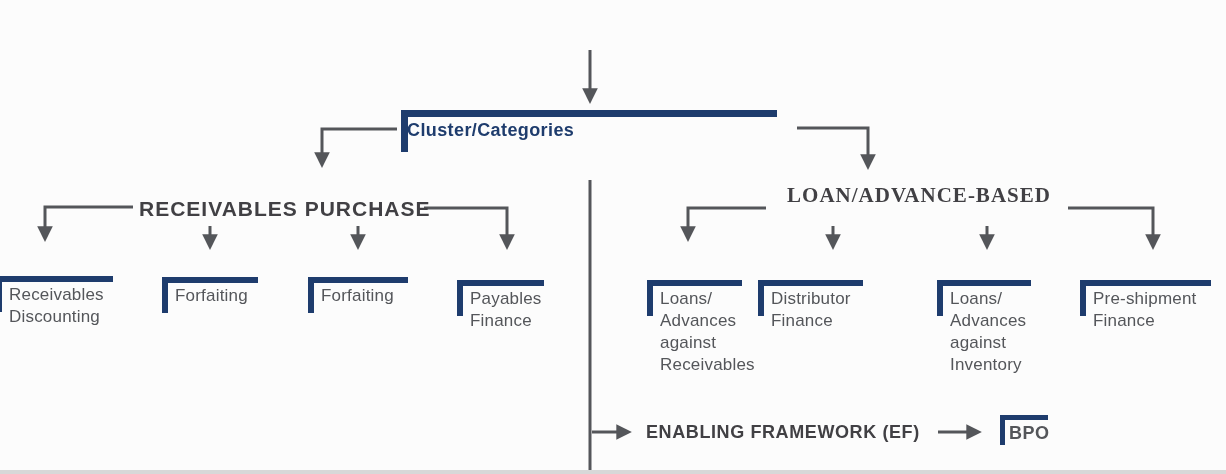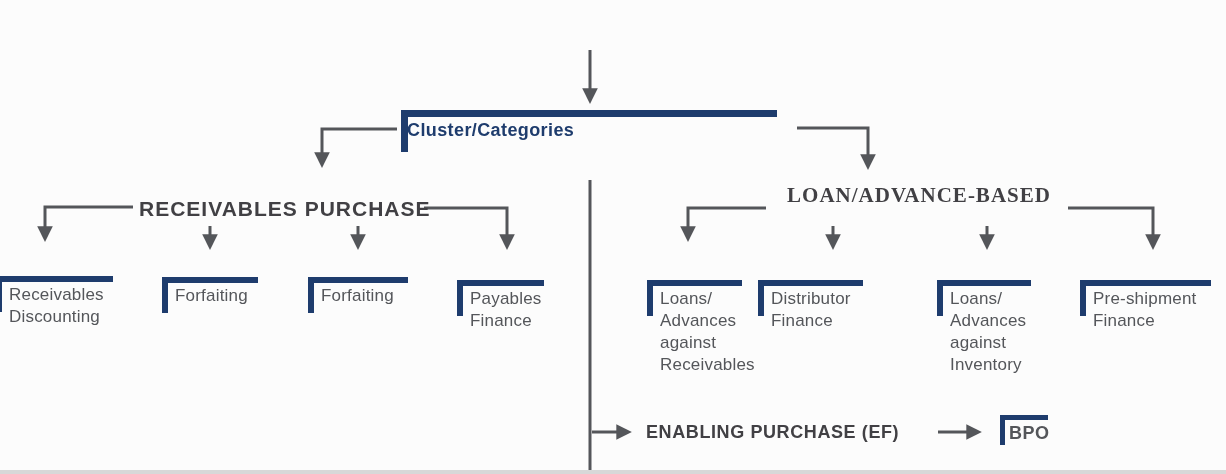--- a/index.html
+++ b/index.html
@@ -152,21 +152,21 @@
 against
 Inventory</div>
   </div>
   <div class="bracket-node" id="n-ps">
     <div class="bar-top"></div>
     <div class="bar-left"></div>
     <div class="node-label">Pre-shipment
 Finance</div>
   </div>
 
-  <div class="ef-label" id="ef-label">ENABLING PURCHASE (EF)</div>
+  <div class="ef-label" id="ef-label">ENABLING FRAMEWORK (EF)</div>
 
   <div class="bracket-node" id="n-bpo">
     <div class="bar-top"></div>
     <div class="bar-left"></div>
     <div class="node-label">BPO</div>
   </div>
 
   <div class="bottom-edge"></div>
 </div>
 

